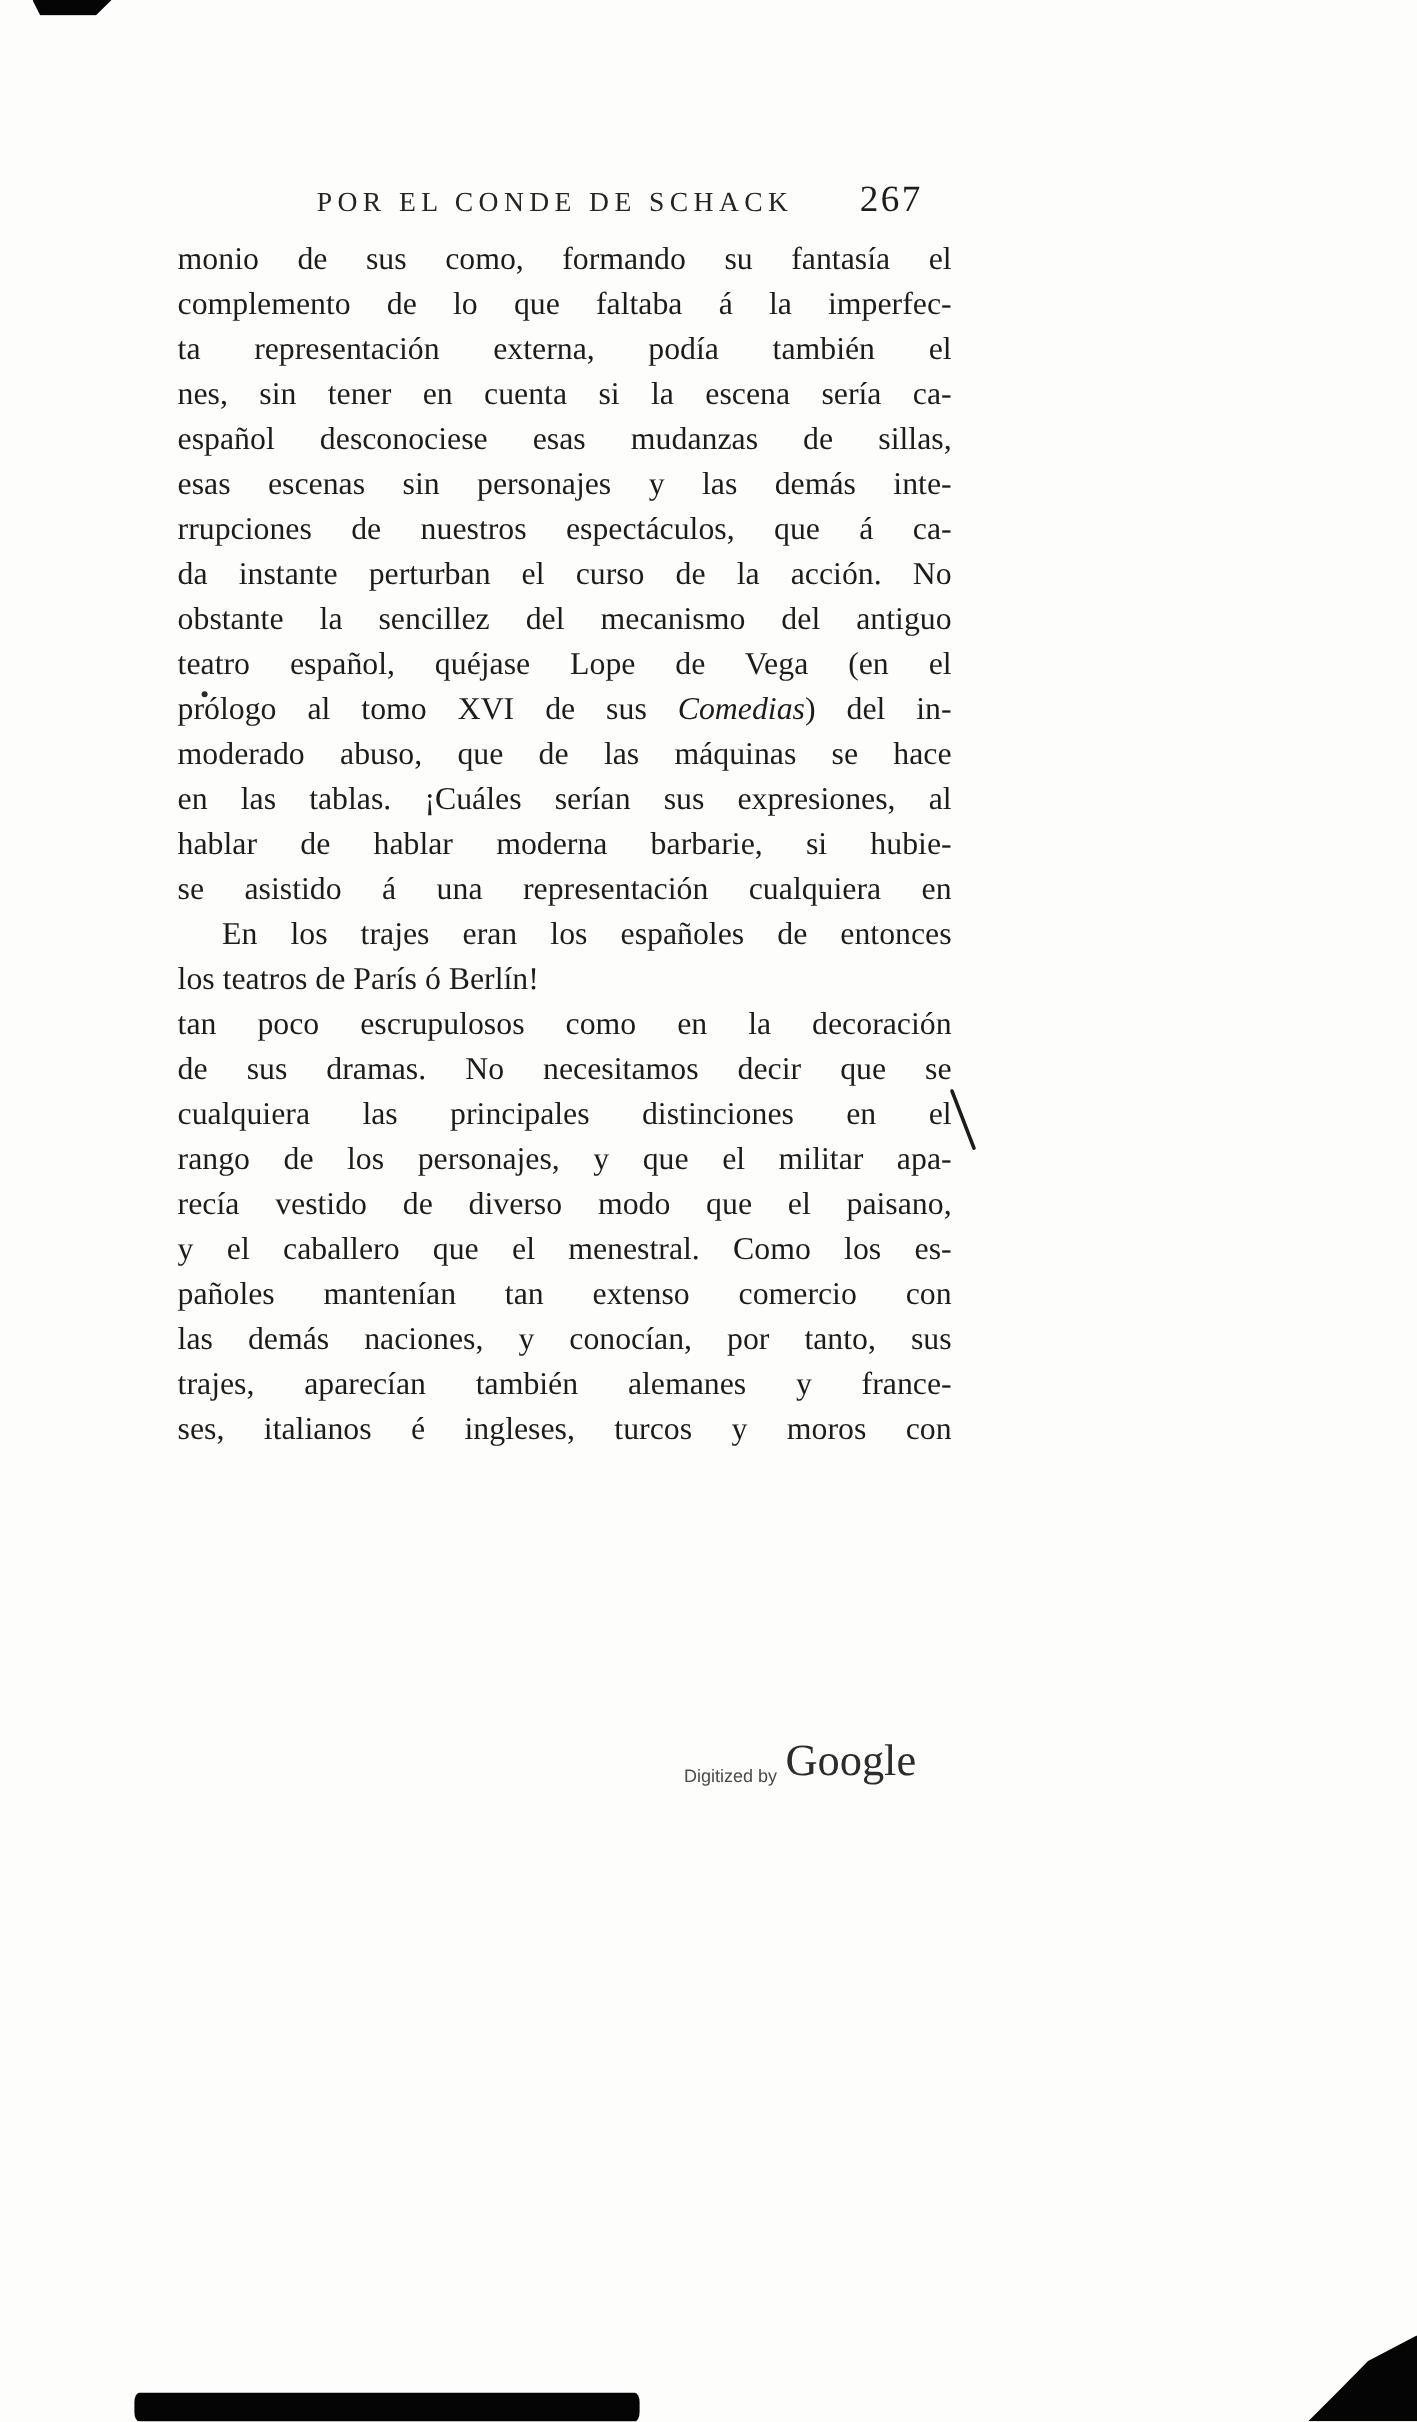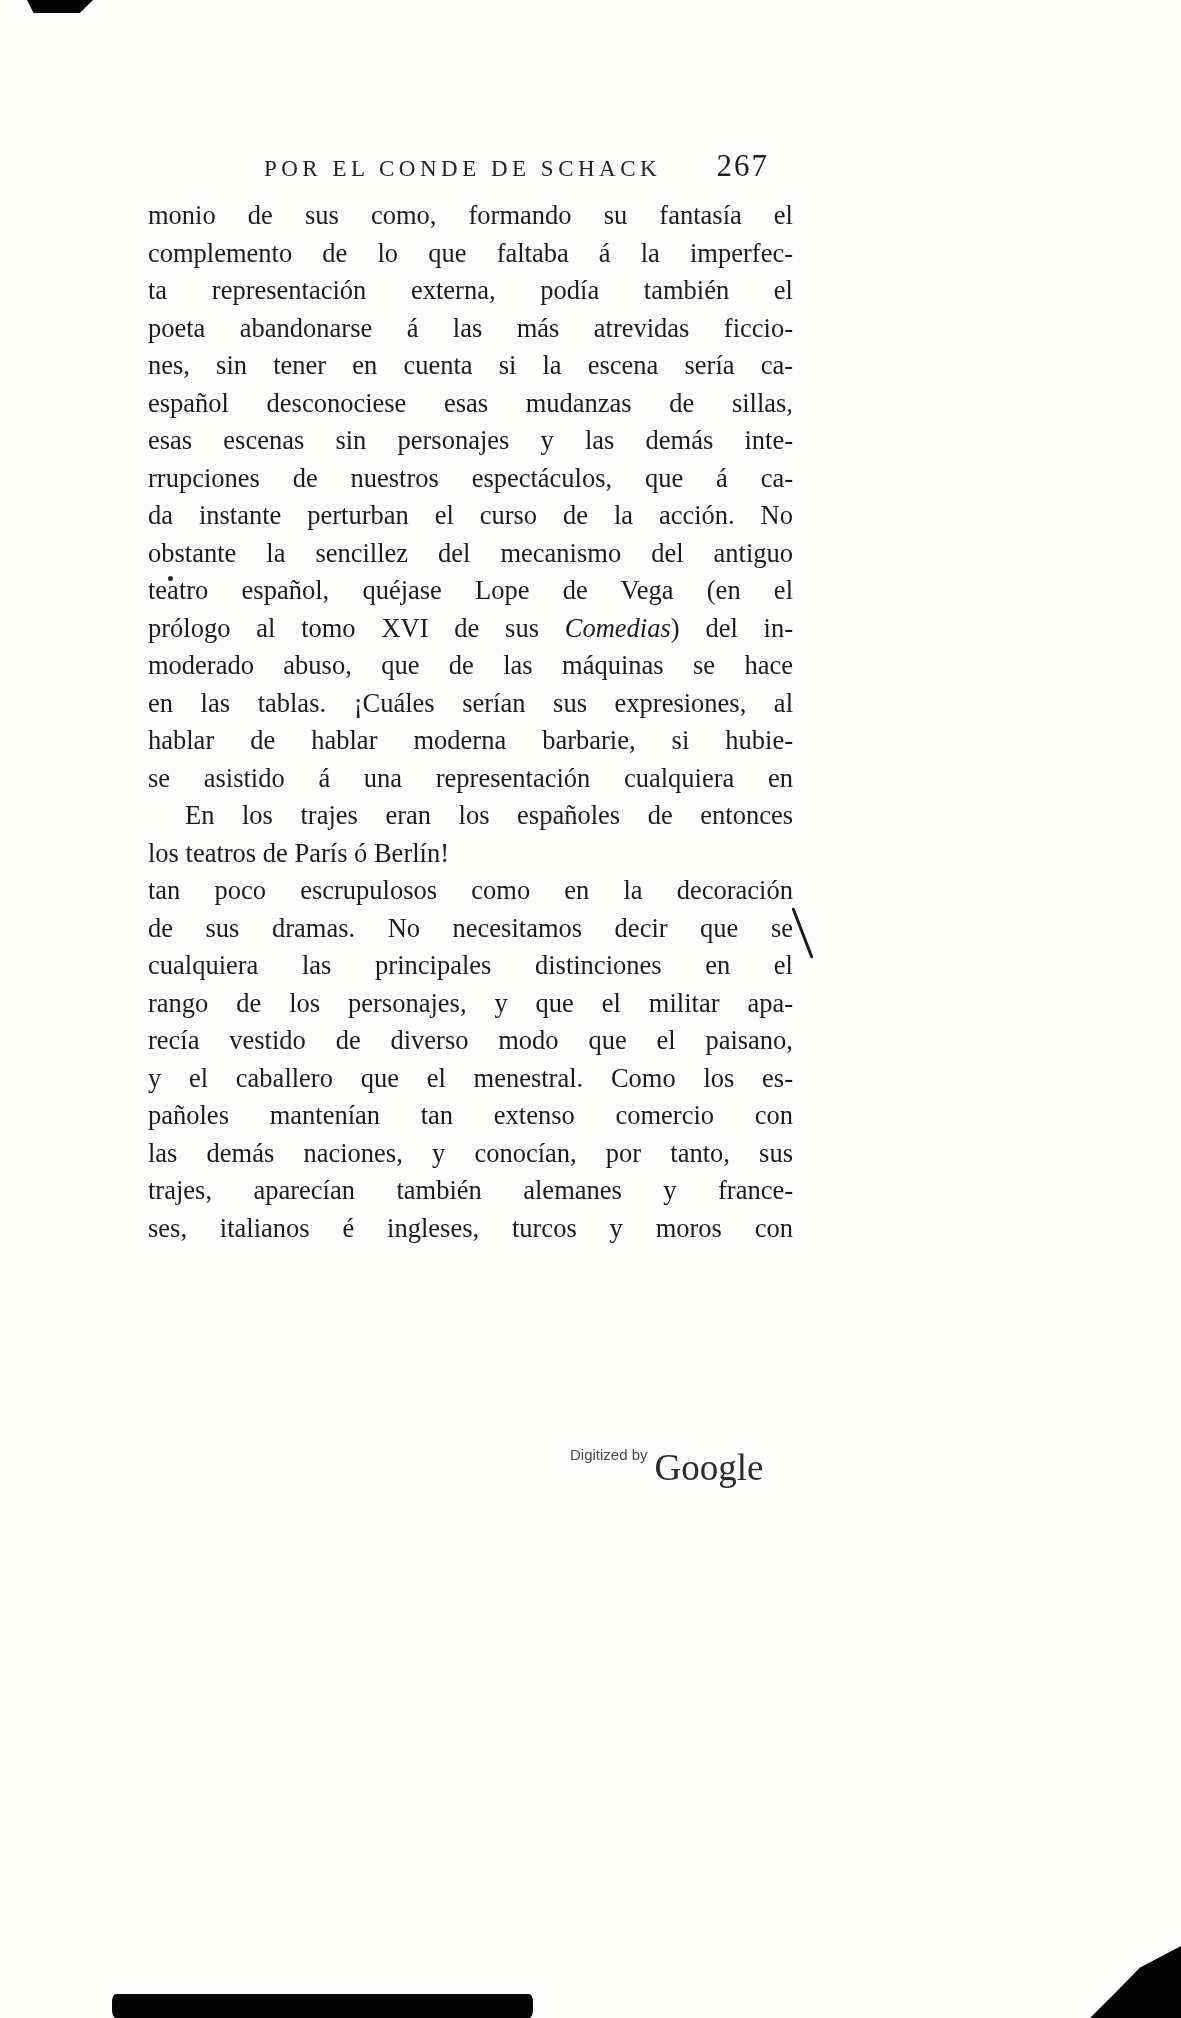--- a/index.html
+++ b/index.html
@@ -45,21 +45,21 @@
   }
   
   .speck {
     position: absolute; left: 168px; top: 576px;
     width: 5px; height: 5px; border-radius: 50%; background: #2a2a2a;
   }
 
   
   .digitized {
     position: absolute; left: 570px; top: 1446px;
-    display: flex; align-items: flex-start; gap: 7px;
+    display: flex; align-items: flex-end; gap: 7px;
   }
   .digitized-small { font-family: "Liberation Sans", sans-serif; font-size: 15px; color: #4a4a4a; }
   .google-logo { font-family: "Liberation Serif", serif; font-size: 37px; color: #2c2c2c; }
 
   
   .artifact { position: absolute; background: #050505; }
   .artifact.top-left {
     left: 27px; top: 0; width: 66px; height: 13px;
     clip-path: polygon(0 0, 100% 0, 80% 100%, 10% 100%);
   }
@@ -81,21 +81,20 @@
 
   <header class="running-head">
     <span class="running-title">POR EL CONDE DE SCHACK</span>
     <span class="page-number">267</span>
   </header>
 
   <main class="text-block">
     <div class="line">monio de sus como, formando su fantasía el</div>
     <div class="line">complemento de lo que faltaba á la imperfec-</div>
     <div class="line">ta representación externa, podía también el</div>
-    <div class="line">poeta abandonarse á las más atrevidas ficcio-</div>
     <div class="line">nes, sin tener en cuenta si la escena sería ca-</div>
     <div class="line">español desconociese esas mudanzas de sillas,</div>
     <div class="line">esas escenas sin personajes y las demás inte-</div>
     <div class="line">rrupciones de nuestros espectáculos, que á ca-</div>
     <div class="line">da instante perturban el curso de la acción. No</div>
     <div class="line">obstante la sencillez del mecanismo del antiguo</div>
     <div class="line">teatro español, quéjase Lope de Vega (en el</div>
     <div class="line"><span>prólogo al tomo XVI de sus </span><span class="italic">Comedias</span><span>) del in-</span></div>
     <div class="line">moderado abuso, que de las máquinas se hace</div>
     <div class="line">en las tablas. ¡Cuáles serían sus expresiones, al</div>

